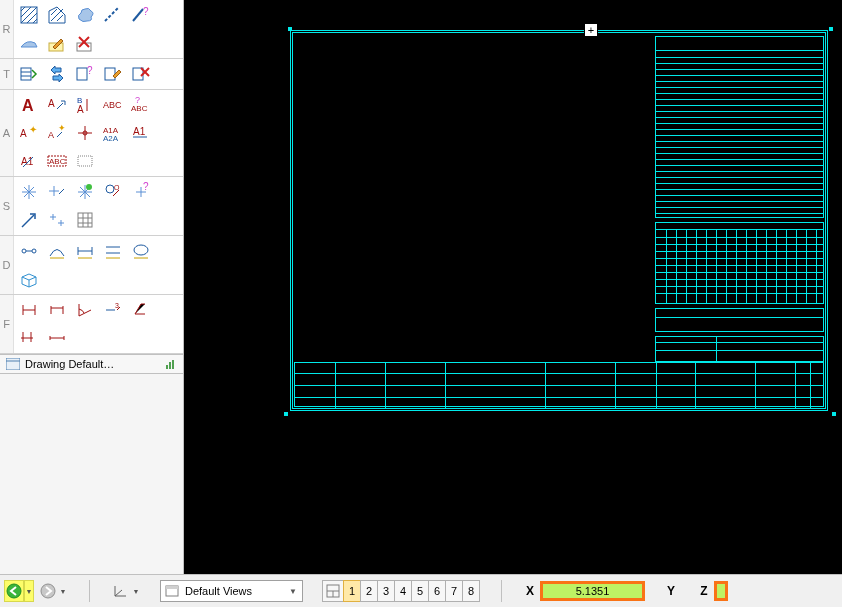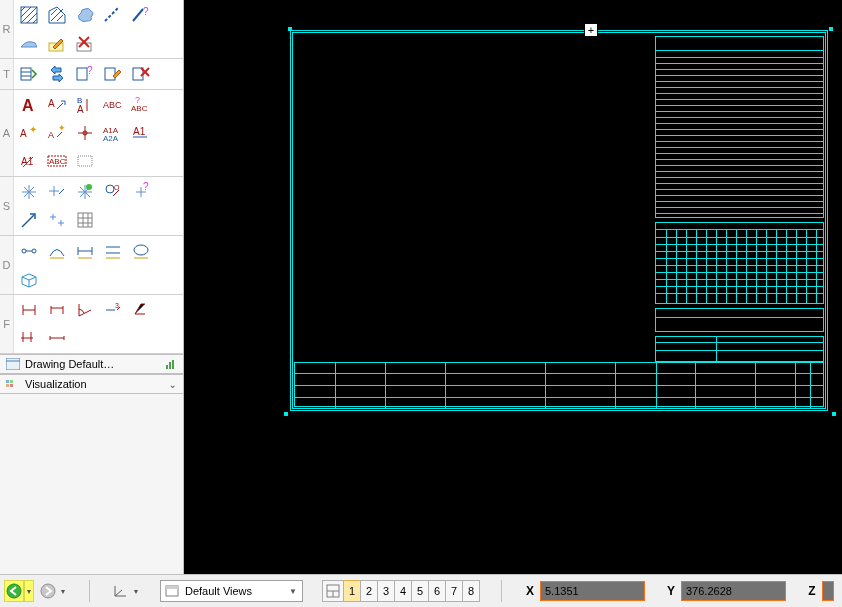--- a/index.html
+++ b/index.html
@@ -200,25 +200,26 @@
     gap: 3px;
   }
   .coord-label {
     font-weight: bold;
     font-size: 12px;
     width: 14px;
     text-align: center;
   }
   .coord-input {
     height: 20px;
-    border: 1px solid #f97316;
-    background: #737373;
+    border: 3px solid #f97316;
+    background: #bef264;
     padding: 0 4px;
     font-size: 11px;
     width: 105px;
+    text-align: center;
   }
   .coord-input.z { width: 12px; }
   .sep {
     width: 1px;
     height: 22px;
     background: #c0c0c0;
     margin: 0 2px;
   }
   
   svg { display: block; }
@@ -579,32 +580,20 @@
       <span class="title">Drawing  Default…</span>
       <span>
           <svg width="12" height="12">
             <rect x="1" y="7" width="2" height="4" fill="#50a050"></rect>
             <rect x="4" y="4" width="2" height="7" fill="#50a050"></rect>
             <rect x="7" y="2" width="2" height="9" fill="#50a050"></rect>
           </svg>
         </span>
     </div>
 
-    <div class="panel-header">
-      <span>
-          <svg width="14" height="12">
-            <rect x="0" y="2" width="3" height="3" fill="#80b0e0"></rect>
-            <rect x="4" y="2" width="3" height="3" fill="#80e080"></rect>
-            <rect x="0" y="6" width="3" height="3" fill="#e0b080"></rect>
-            <rect x="4" y="6" width="3" height="3" fill="#e08080"></rect>
-          </svg>
-        </span>
-      <span class="title">Visualization</span>
-      <span style="color:#555;font-size:10px;">⌄</span>
-    </div>
 
     <div style="flex:1;background:#f5f5f5;"></div>
   </div>
 
   <div class="canvas">
 
     <div class="handle" style="left:104px; top:27px;"></div>
     <div class="handle" style="left:645px; top:27px;"></div>
     <div class="handle" style="left:100px; top:412px;"></div>
     <div class="handle" style="left:648px; top:412px;"></div>
@@ -767,19 +756,18 @@
   </div>
 
   <div class="sep"></div>
 
   <div class="coord-group">
     <span class="coord-label">X</span>
     <input class="coord-input" value="5.1351" style="">
   </div>
   <div class="coord-group">
     <span class="coord-label">Y</span>
-    <input class="coord-input" value="376.2628" style="">
   </div>
   <div class="coord-group">
     <span class="coord-label">Z</span>
     <input class="coord-input z" value="" style="">
   </div>
 </div>
 
 </body></html>

